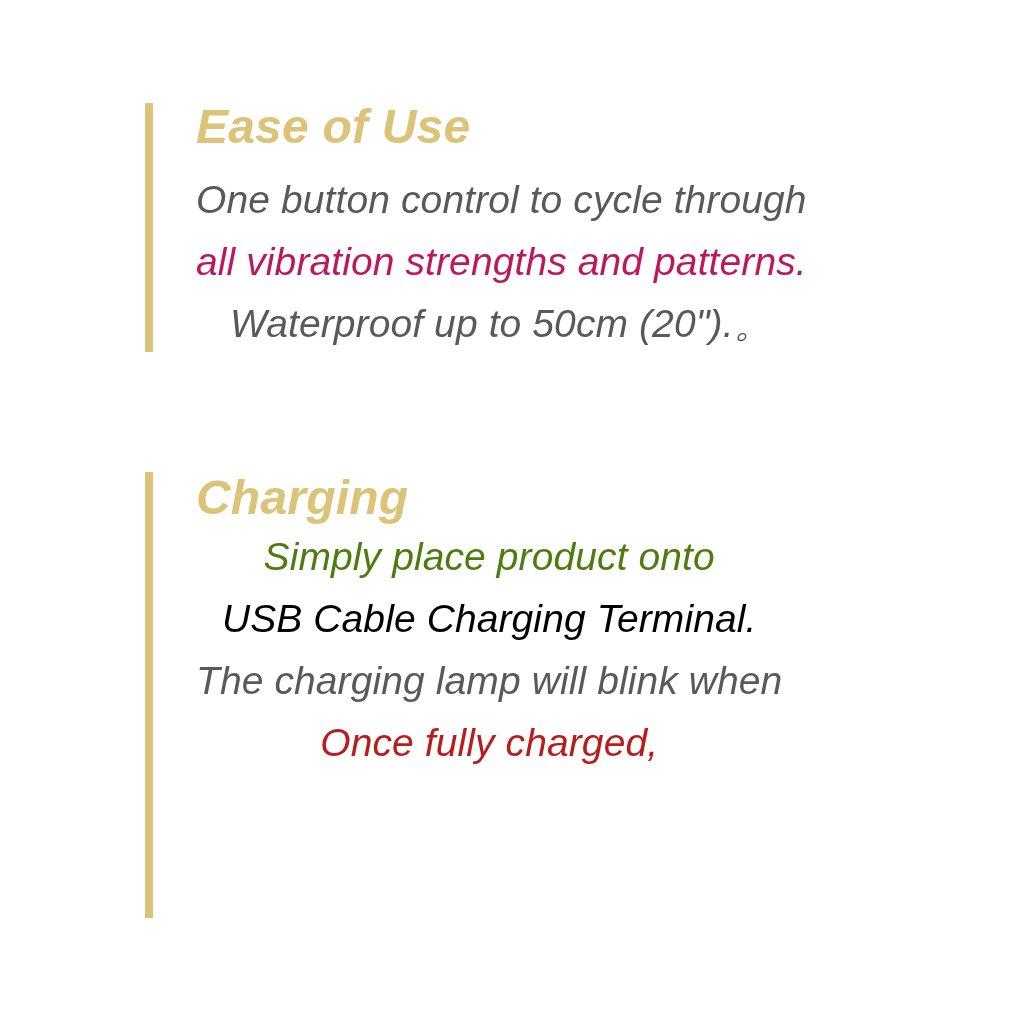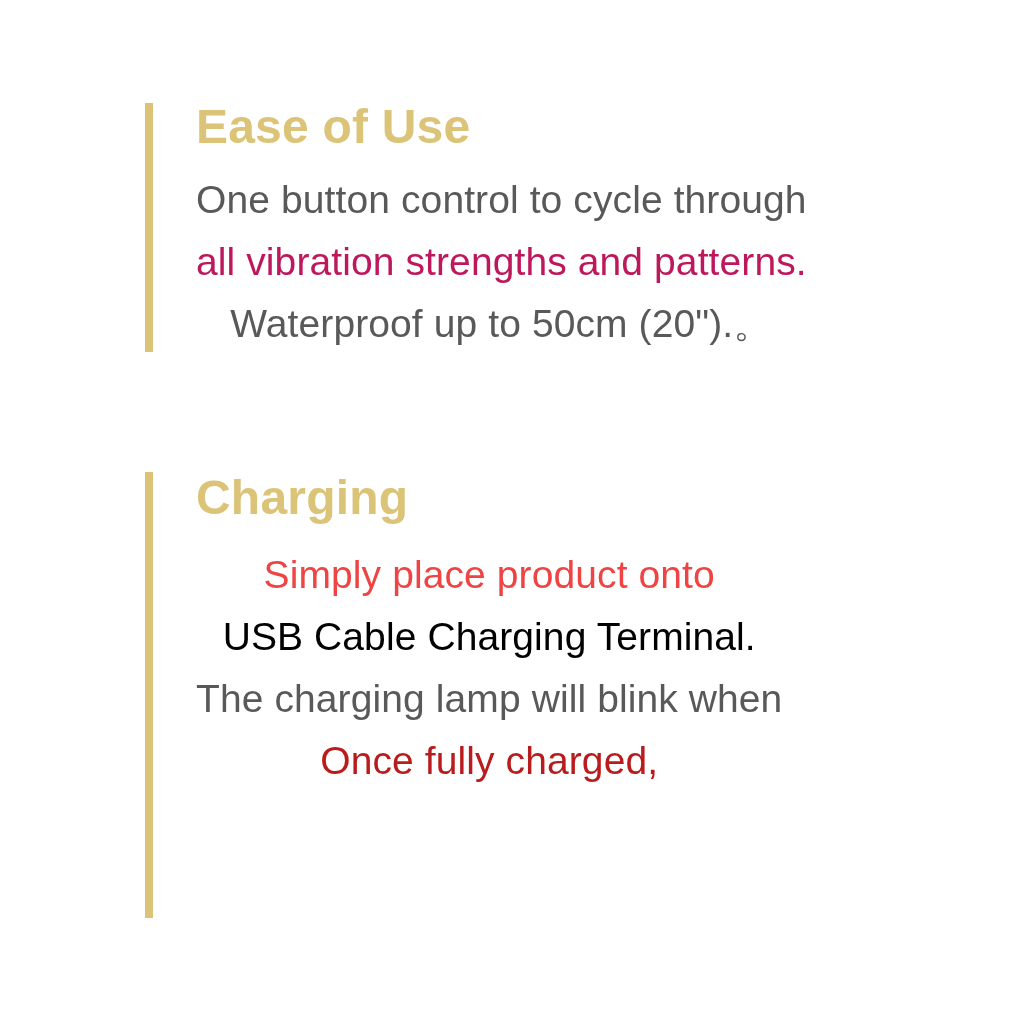--- a/index.html
+++ b/index.html
@@ -14,20 +14,21 @@
     overflow: hidden;
     font-family: "Liberation Sans", sans-serif;
   }
 
   #page {
     position: relative;
     width: 1024px;
     height: 806px;
     background: #ffffff;
     box-sizing: border-box;
+    font-style: italic;
   }
 
   
   .section {
     position: absolute;
     display: flex;
     align-items: flex-start;
   }
 
   .accent-bar {
@@ -92,21 +93,20 @@
     top: 472px;
     height: 446px;
   }
 
   #section-charging .accent-bar {
     height: 446px;
   }
 
   #section-charging .section-heading {
     margin-top: -2px;
-    margin-bottom: 18px;
   }
 </style>
 </head>
 <body>
 
 <div id="page" style="background: rgb(255, 255, 255);">
 
   <div class="section" id="section-ease-of-use">
 
     <div class="accent-bar" style="background: rgb(219, 196, 120);"></div>
@@ -126,21 +126,21 @@
 
   <div class="section" id="section-charging">
 
     <div class="accent-bar" style="background: rgb(219, 196, 120);"></div>
 
     <div class="section-body">
 
       <h2 class="section-heading" style="color: rgb(219, 196, 120);">Charging</h2>
 
       <div class="section-lines">
-        <p class="body-line" style="color: #ef4444;">Simply place product onto</p>
+        <p class="body-line" style="color: #4d7c0f;">Simply place product onto</p>
         <p class="body-line" style="color: #000000;">USB Cable Charging Terminal.</p>
         <p class="body-line" style="color: rgb(89, 89, 89);">The charging lamp will blink when</p>
         <p class="body-line" style="color: #b91c1c;">Once fully charged,</p>
       </div>
 
     </div>
   </div>
 
 </div>
 

